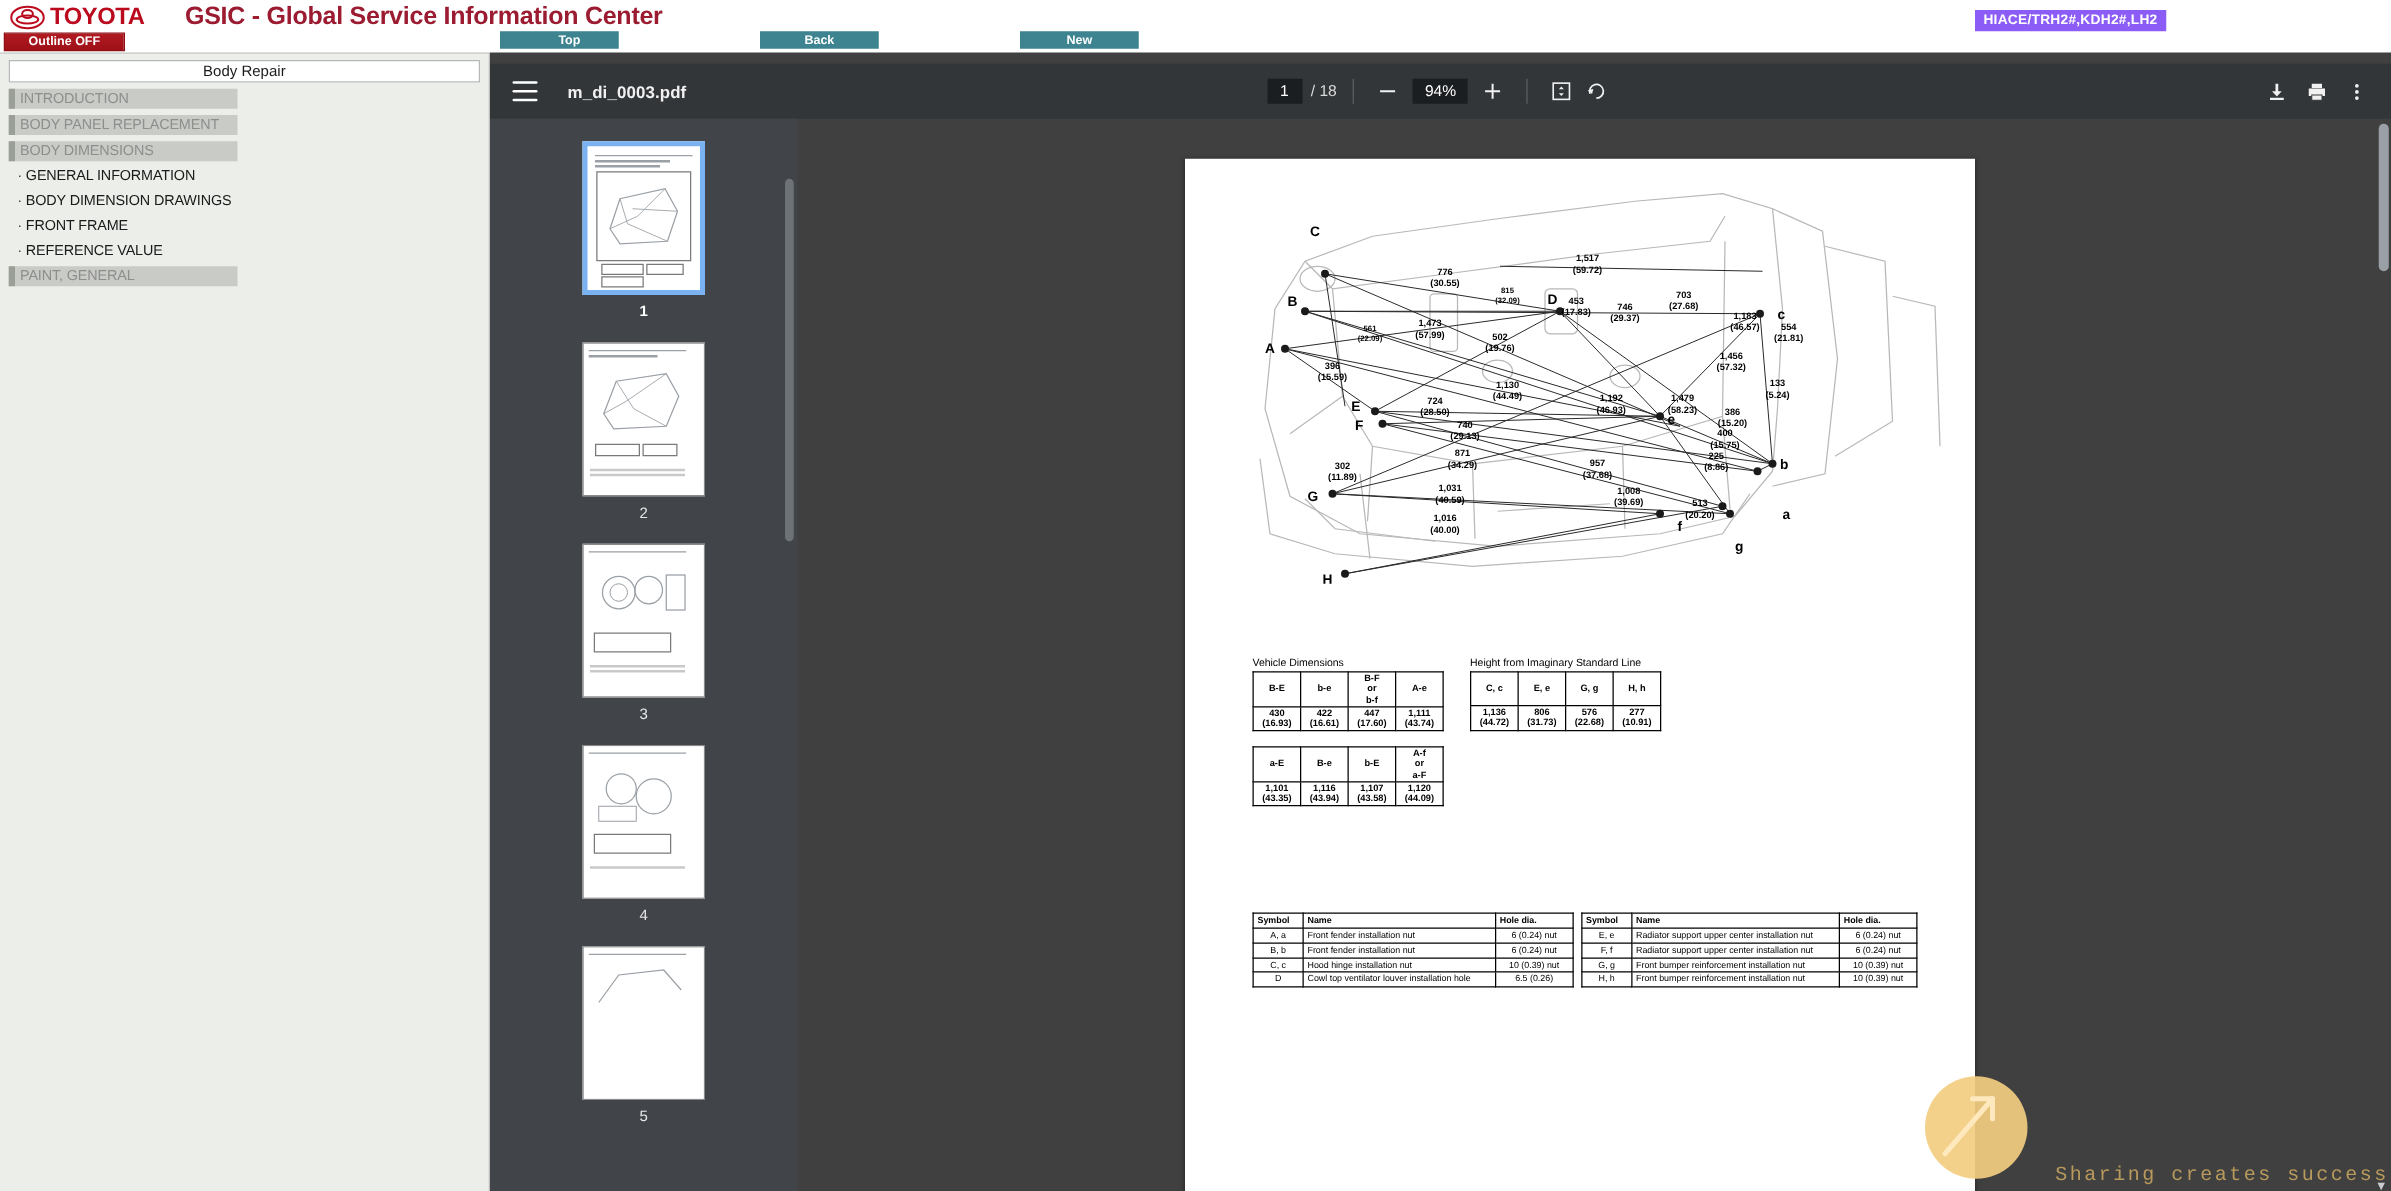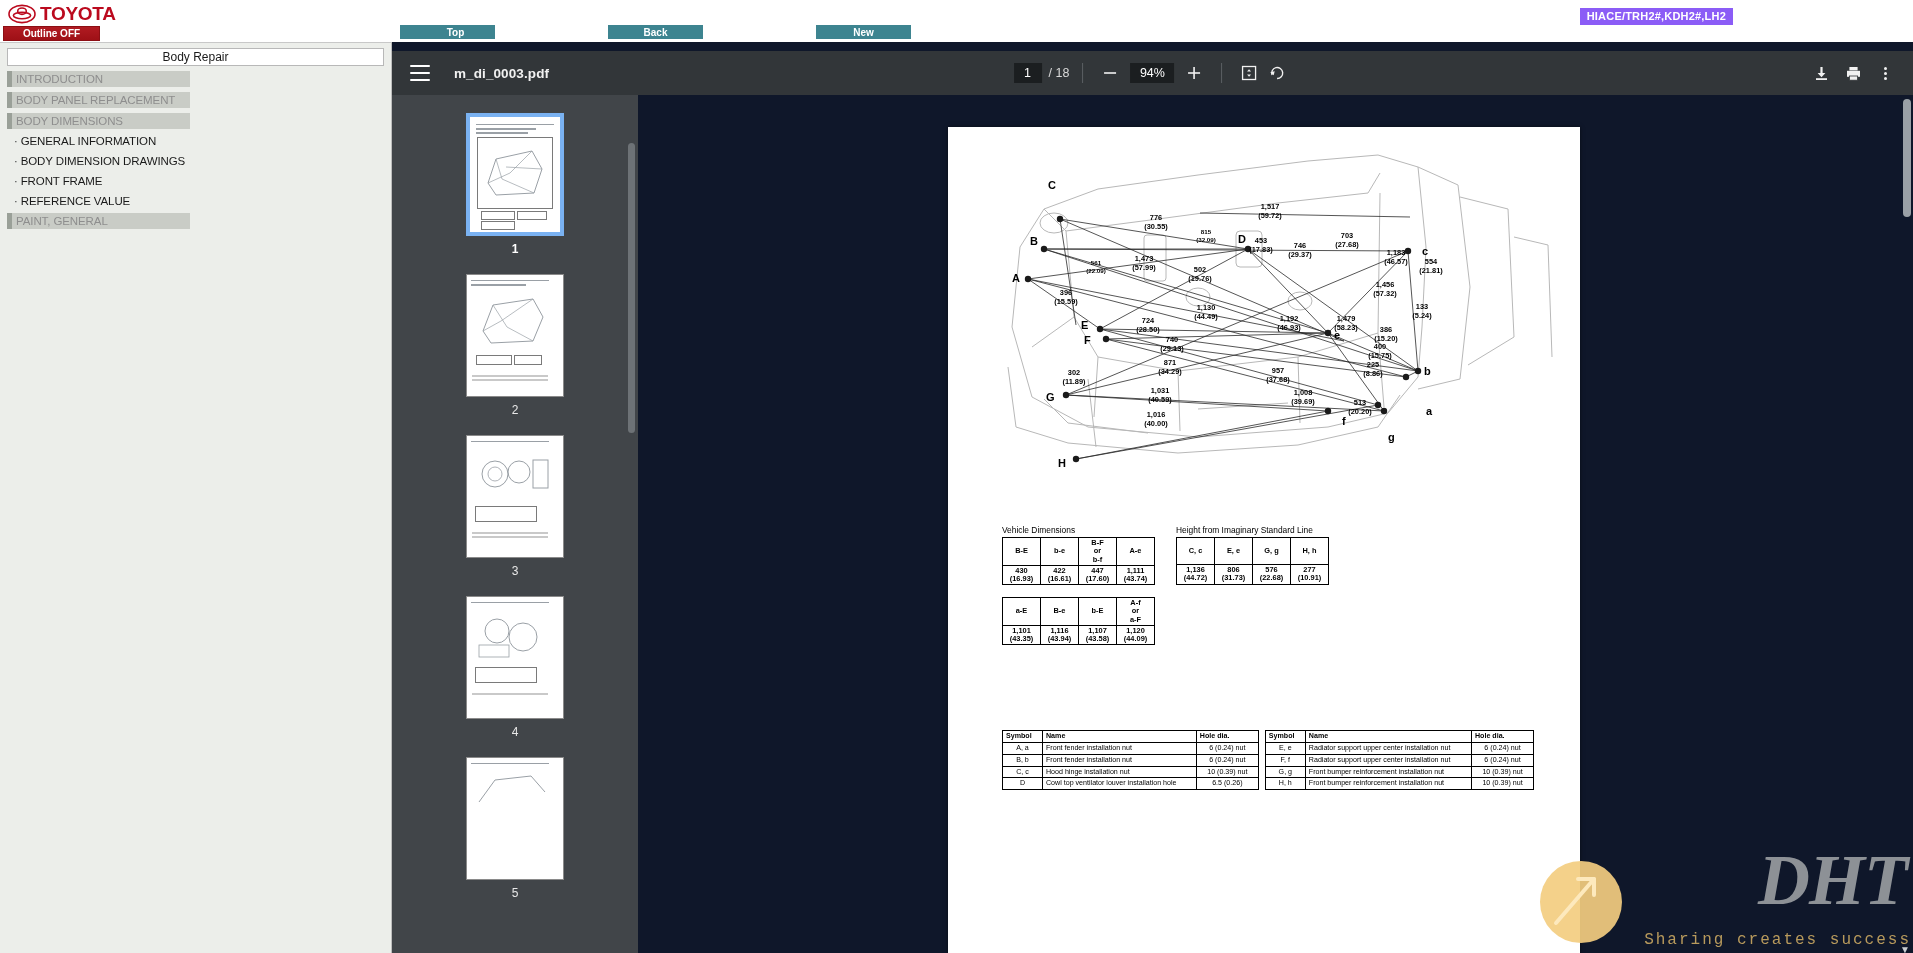--- a/index.html
+++ b/index.html
@@ -85,21 +85,21 @@
   .sb-item .dot { font-size: 11px; color: #333; margin-right: 3px; }
   .sb-item .lbl {
     font-size: 11.5px; color: #1a1a1a; letter-spacing: -0.1px;
     white-space: nowrap;
   }
 
   
   .pdf-viewer {
     position: absolute; left: 392px; top: 42px;
     width: 1521px; height: 911px;
-    background: #0f172a;
+    background: #404040;
   }
   .pdf-toolbar {
     position: absolute; left: 0; top: 9px; width: 1521px; height: 44px;
     background: #323639;
     display: flex; align-items: center;
   }
   .hamburger {
     margin-left: 18px; width: 20px; height: 16px;
     display: flex; flex-direction: column; justify-content: space-between;
     cursor: pointer;
@@ -256,20 +256,21 @@
   <div class="gsic-header">
     <div class="toyota-logo-wrap">
       <svg width="28" height="20" viewBox="0 0 28 20">
         <ellipse cx="14" cy="10" rx="13" ry="8.6" fill="none" stroke="#bb0a1e" stroke-width="1.6"></ellipse>
         <ellipse cx="14" cy="7.2" rx="4.3" ry="3.2" fill="none" stroke="#bb0a1e" stroke-width="1.6"></ellipse>
         <ellipse cx="14" cy="11.6" rx="8.6" ry="3.2" fill="none" stroke="#bb0a1e" stroke-width="1.6"></ellipse>
       </svg>
       <span class="toyota-word">TOYOTA</span>
     </div>
 
+    <div class="gsic-title">GSIC - Global Service Information Center</div>
 
     <div class="outline-btn">Outline OFF</div>
 
     <div class="nav-btn top">Top</div>
     <div class="nav-btn back">Back</div>
     <div class="nav-btn new">New</div>
 
     <div class="model-badge">HIACE/TRH2#,KDH2#,LH2</div>
   </div>
 
@@ -707,21 +708,20 @@
             <td class="c-hole">10 (0.39) nut</td>
           </tr>
         </tbody>
           </table>
 
       </div>
 
     </div>
 
     <div class="wm">
-      <div class="wm-dht">DHT</div>
       <div class="wm-circle"></div>
       <svg class="wm-arrow" width="66" height="66" viewBox="0 0 66 66">
         <path d="M8 58 L46 14" stroke="#fde9bd" stroke-width="4" fill="none" stroke-linecap="round"></path>
         <path d="M30 14 L46 14 L46 30" stroke="#fde9bd" stroke-width="4" fill="none" stroke-linecap="round" stroke-linejoin="round"></path>
       </svg>
       <div class="wm-tag">Sharing creates success</div>
     </div>
 
   </div>
 </div>

